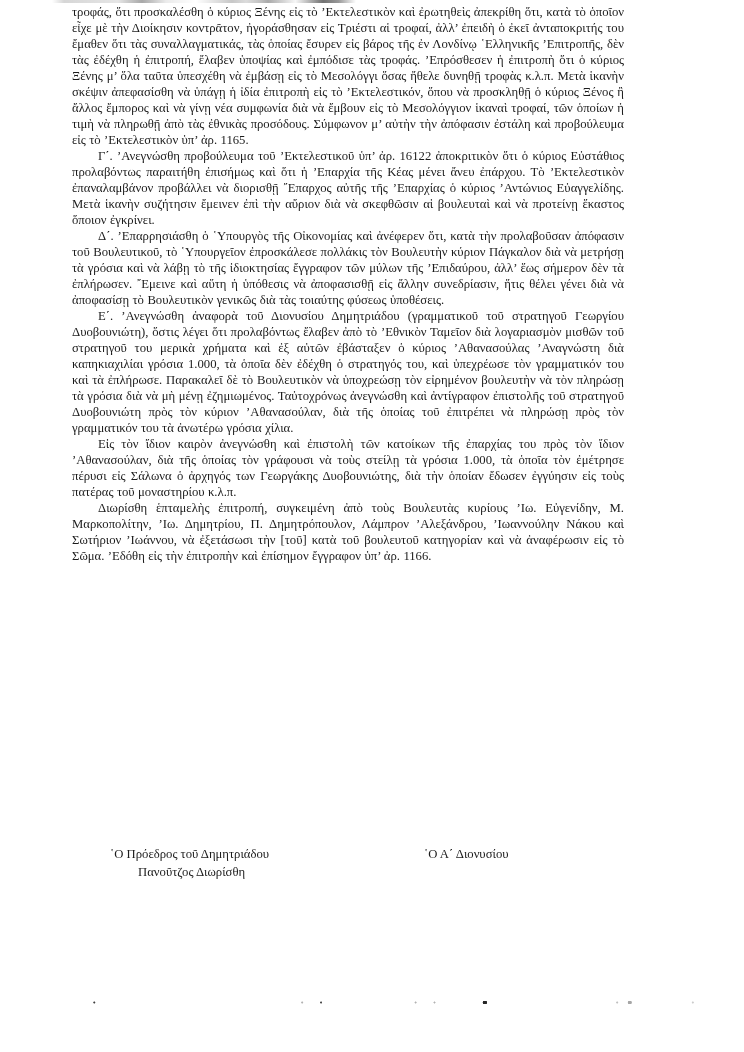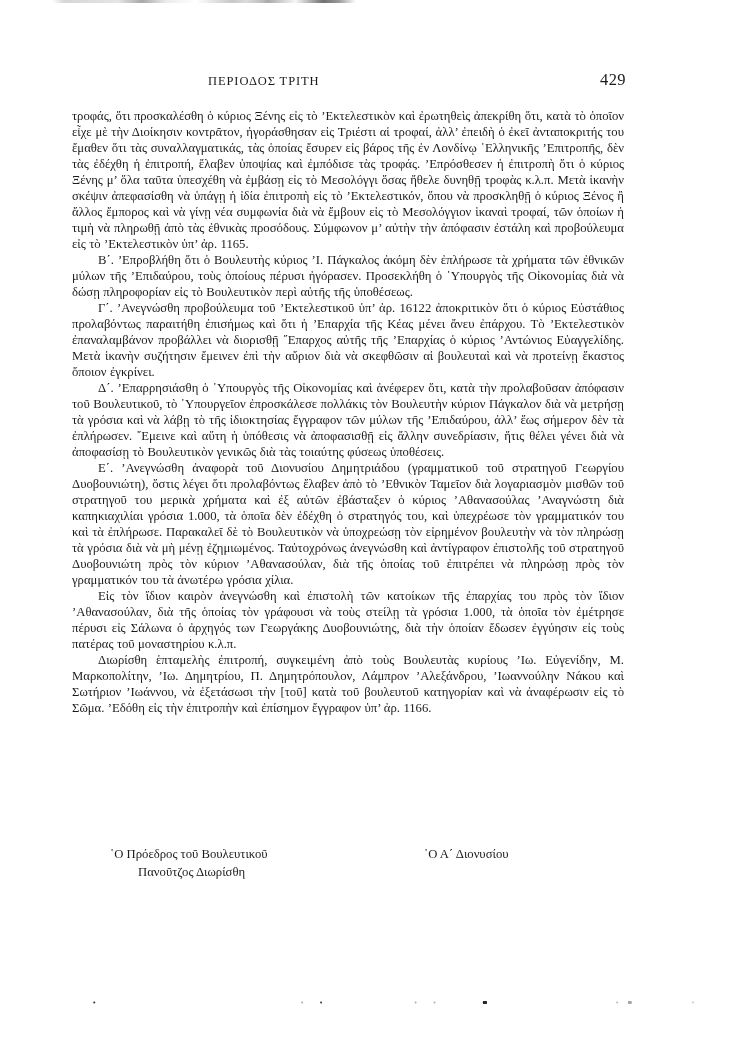--- a/index.html
+++ b/index.html
@@ -137,38 +137,33 @@
 </style>
 </head>
 <body>
 
 <div class="scan-artifact artifact-top"></div>
 <div class="scan-artifact artifact-top2"></div>
 <div class="scan-artifact artifact-bottom"></div>
 
 <div class="page">
 
-  <div class="running-head">
-    <span class="head-title">ΠΕΡΙΟΔΟΣ ΤΡΙΤΗ</span>
-    <span class="folio">429</span>
-  </div>
 
   <div class="body-text">
     <p class="cont">τροφάς, ὅτι προσκαλέσθη ὁ κύριος Ξένης εἰς τὸ ’Εκτελεστικὸν καὶ ἐρωτηθεὶς ἀπεκρίθη ὅτι, κατὰ τὸ ὁποῖον εἶχε μὲ τὴν Διοίκησιν κοντρᾶτον, ἠγοράσθησαν εἰς Τριέστι αἱ τροφαί, ἀλλ’ ἐπειδὴ ὁ ἐκεῖ ἀνταποκριτής του ἔμαθεν ὅτι τὰς συναλλαγματικάς, τὰς ὁποίας ἔσυρεν εἰς βάρος τῆς ἐν Λονδίνῳ ῾Ελληνικῆς ’Επιτροπῆς, δὲν τὰς ἐδέχθη ἡ ἐπιτροπή, ἔλαβεν ὑποψίας καὶ ἐμπόδισε τὰς τροφάς. ’Επρόσθεσεν ἡ ἐπιτροπὴ ὅτι ὁ κύριος Ξένης μ’ ὅλα ταῦτα ὑπεσχέθη νὰ ἐμβάσῃ εἰς τὸ Μεσολόγγι ὅσας ἤθελε δυνηθῇ τροφὰς κ.λ.π. Μετὰ ἱκανὴν σκέψιν ἀπεφασίσθη νὰ ὑπάγῃ ἡ ἰδία ἐπιτροπὴ εἰς τὸ ’Εκτελεστικόν, ὅπου νὰ προσκληθῇ ὁ κύριος Ξένος ἢ ἄλλος ἔμπορος καὶ νὰ γίνῃ νέα συμφωνία διὰ νὰ ἔμβουν εἰς τὸ Μεσολόγγιον ἱκαναὶ τροφαί, τῶν ὁποίων ἡ τιμὴ νὰ πληρωθῇ ἀπὸ τὰς ἐθνικὰς προσόδους. Σύμφωνον μ’ αὐτὴν τὴν ἀπόφασιν ἐστάλη καὶ προβούλευμα εἰς τὸ ’Εκτελεστικὸν ὑπ’ ἀρ. 1165.</p>
-    <p class="indent">Β΄. ’Επροβλήθη ὅτι ὁ Βουλευτὴς κύριος ’Ι. Πάγκαλος ἀκόμη δὲν ἐπλήρωσε τὰ χρήματα τῶν ἐθνικῶν μύλων τῆς ’Επιδαύρου, τοὺς ὁποίους πέρυσι ἠγόρασεν. Προσεκλήθη ὁ ῾Υπουργὸς τῆς Οἰκονομίας διὰ νὰ δώσῃ πληροφορίαν εἰς τὸ Βουλευτικὸν περὶ αὐτῆς τῆς ὑποθέσεως.</p>
     <p class="indent">Γ΄. ’Ανεγνώσθη προβούλευμα τοῦ ’Εκτελεστικοῦ ὑπ’ ἀρ. 16122 ἀποκριτικὸν ὅτι ὁ κύριος Εὐστάθιος προλαβόντως παραιτήθη ἐπισήμως καὶ ὅτι ἡ ’Επαρχία τῆς Κέας μένει ἄνευ ἐπάρχου. Τὸ ’Εκτελεστικὸν ἐπαναλαμβάνον προβάλλει νὰ διορισθῇ ῎Επαρχος αὐτῆς τῆς ’Επαρχίας ὁ κύριος ’Αντώνιος Εὐαγγελίδης. Μετὰ ἱκανὴν συζήτησιν ἔμεινεν ἐπὶ τὴν αὔριον διὰ νὰ σκεφθῶσιν αἱ βουλευταὶ καὶ νὰ προτείνῃ ἕκαστος ὅποιον ἐγκρίνει.</p>
     <p class="indent">Δ΄. ’Επαρρησιάσθη ὁ ῾Υπουργὸς τῆς Οἰκονομίας καὶ ἀνέφερεν ὅτι, κατὰ τὴν προλαβοῦσαν ἀπόφασιν τοῦ Βουλευτικοῦ, τὸ ῾Υπουργεῖον ἐπροσκάλεσε πολλάκις τὸν Βουλευτὴν κύριον Πάγκαλον διὰ νὰ μετρήσῃ τὰ γρόσια καὶ νὰ λάβῃ τὸ τῆς ἰδιοκτησίας ἔγγραφον τῶν μύλων τῆς ’Επιδαύρου, ἀλλ’ ἕως σήμερον δὲν τὰ ἐπλήρωσεν. ῎Εμεινε καὶ αὕτη ἡ ὑπόθεσις νὰ ἀποφασισθῇ εἰς ἄλλην συνεδρίασιν, ἥτις θέλει γένει διὰ νὰ ἀποφασίσῃ τὸ Βουλευτικὸν γενικῶς διὰ τὰς τοιαύτης φύσεως ὑποθέσεις.</p>
     <p class="indent">Ε΄. ’Ανεγνώσθη ἀναφορὰ τοῦ Διονυσίου Δημητριάδου (γραμματικοῦ τοῦ στρατηγοῦ Γεωργίου Δυοβουνιώτη), ὅστις λέγει ὅτι προλαβόντως ἔλαβεν ἀπὸ τὸ ’Εθνικὸν Ταμεῖον διὰ λογαριασμὸν μισθῶν τοῦ στρατηγοῦ του μερικὰ χρήματα καὶ ἐξ αὐτῶν ἐβάσταξεν ὁ κύριος ’Αθανασούλας ’Αναγνώστη διὰ καπηκιαχιλίαι γρόσια 1.000, τὰ ὁποῖα δὲν ἐδέχθη ὁ στρατηγός του, καὶ ὑπεχρέωσε τὸν γραμματικόν του καὶ τὰ ἐπλήρωσε. Παρακαλεῖ δὲ τὸ Βουλευτικὸν νὰ ὑποχρεώσῃ τὸν εἰρημένον βουλευτὴν νὰ τὸν πληρώσῃ τὰ γρόσια διὰ νὰ μὴ μένῃ ἐζημιωμένος. Ταὐτοχρόνως ἀνεγνώσθη καὶ ἀντίγραφον ἐπιστολῆς τοῦ στρατηγοῦ Δυοβουνιώτη πρὸς τὸν κύριον ’Αθανασούλαν, διὰ τῆς ὁποίας τοῦ ἐπιτρέπει νὰ πληρώσῃ πρὸς τὸν γραμματικόν του τὰ ἀνωτέρω γρόσια χίλια.</p>
     <p class="indent">Εἰς τὸν ἴδιον καιρὸν ἀνεγνώσθη καὶ ἐπιστολὴ τῶν κατοίκων τῆς ἐπαρχίας του πρὸς τὸν ἴδιον ’Αθανασούλαν, διὰ τῆς ὁποίας τὸν γράφουσι νὰ τοὺς στείλῃ τὰ γρόσια 1.000, τὰ ὁποῖα τὸν ἐμέτρησε πέρυσι εἰς Σάλωνα ὁ ἀρχηγός των Γεωργάκης Δυοβουνιώτης, διὰ τὴν ὁποίαν ἔδωσεν ἐγγύησιν εἰς τοὺς πατέρας τοῦ μοναστηρίου κ.λ.π.</p>
     <p class="indent">Διωρίσθη ἑπταμελὴς ἐπιτροπή, συγκειμένη ἀπὸ τοὺς Βουλευτὰς κυρίους ’Ιω. Εὐγενίδην, Μ. Μαρκοπολίτην, ’Ιω. Δημητρίου, Π. Δημητρόπουλον, Λάμπρον ’Αλεξάνδρου, ’Ιωαννούλην Νάκου καὶ Σωτήριον ’Ιωάννου, νὰ ἐξετάσωσι τὴν [τοῦ] κατὰ τοῦ βουλευτοῦ κατηγορίαν καὶ νὰ ἀναφέρωσιν εἰς τὸ Σῶμα. ’Εδόθη εἰς τὴν ἐπιτροπὴν καὶ ἐπίσημον ἔγγραφον ὑπ’ ἀρ. 1166.</p>
   </div>
 
   <div class="signatures">
     <div class="sig sig-left">
-      <span>῾Ο Πρόεδρος τοῦ Βουλευτικοῦ</span>
+      <span>῾Ο Πρόεδρος τοῦ Δημητριάδου</span>
       <span class="sig-name">Πανοῦτζος Διωρίσθη</span>
     </div>
     <div class="sig sig-right">
       <span>῾Ο Α΄ Διονυσίου</span>
     </div>
   </div>
 
 </div>
 
 </body></html>

